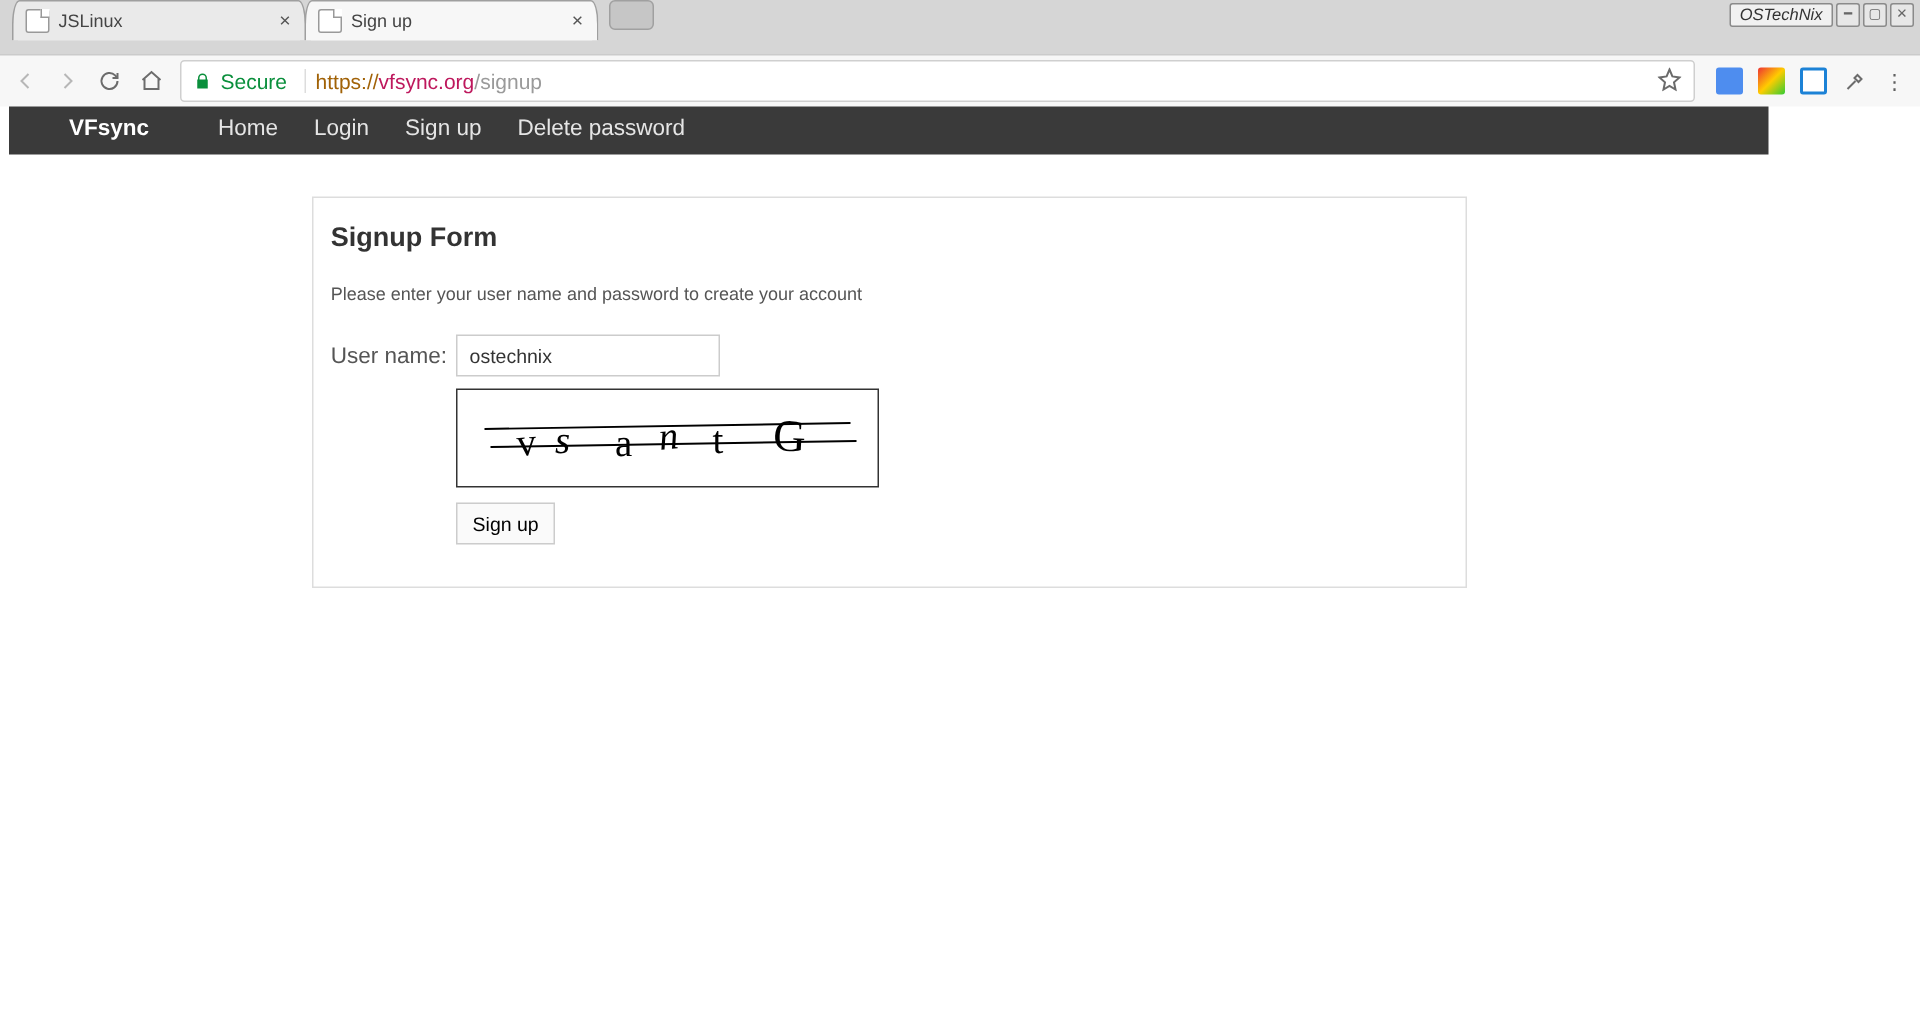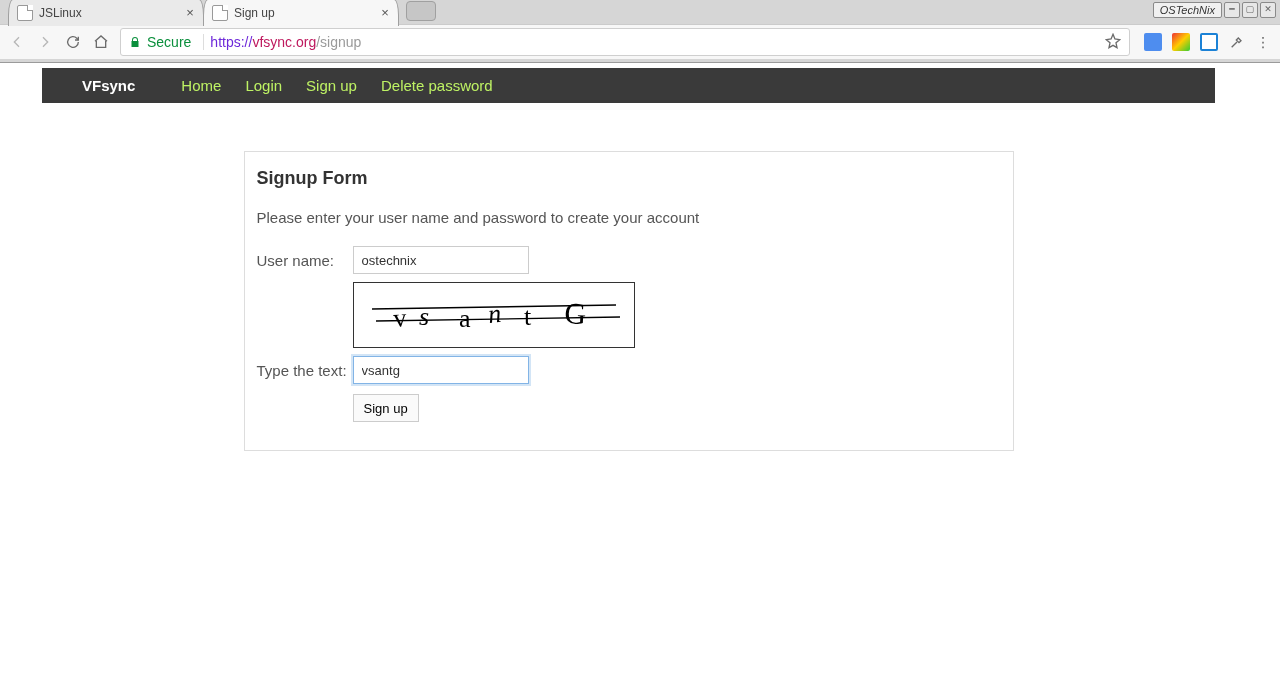--- a/index.html
+++ b/index.html
@@ -16,23 +16,23 @@
   
 
   .browser-chrome {
     height: 62px;
     background: #d6d6d6;
     border-bottom: 1px solid #9b9b9b;
     position: relative;
   }
 
   .tabstrip {
-    height: 24px;
-    display: flex;
-    align-items: center;
+    height: 36px;
+    display: flex;
+    align-items: flex-start;
     padding-left: 8px;
   }
 
   .tab {
     height: 26px;
     width: 178px;
     background: #eaeaea;
     border: 1px solid #9f9f9f;
     border-bottom: none;
     border-top-left-radius: 5px 16px;
@@ -111,21 +111,21 @@
     font-size: 14px;
   }
   .lock-icon {
     color: #0a8f3c; margin-right: 6px;
     display: flex; align-items: center;
   }
   .lock-icon svg { width: 12px; height: 14px; }
   .secure-label { color: #0a8f3c; margin-right: 6px; font-size: 14px; }
   .vbar { width: 1px; height: 16px; background: #ddd; margin: 0 6px; }
   .url-host { color: #be185d; }
-  .url-scheme { color: #6d28d9; }
+  .url-scheme { color: #a16207; }
   .url-path { color: #9a9a9a; }
   .star-icon { margin-left: 4px; color: #6b6b6b; }
   .star-icon svg { width: 16px; height: 16px; }
 
   .ext-area { display: flex; align-items: center; gap: 10px; padding-left: 4px; }
   .ext-icon { width: 18px; height: 18px; border-radius: 2px; }
 
   .os-badge {
     position: absolute;
     top: 2px; right: 58px;
@@ -154,64 +154,63 @@
 
   
 
   .page-viewport {
     width: 1185px;
     height: 611px;
     display: flex;
     flex-direction: column;
     align-items: stretch;
     background: #fff;
-    margin-left: 36px;
   }
 
   .site-navbar {
     background: #3a3a3a;
     color: #fff;
     height: 35px;
     margin: 5px 6px 0 6px;
     display: flex;
     align-items: center;
     font-size: 15px;
     padding-left: 40px;
   }
   .brand {
     font-weight: bold;
     margin-right: 46px;
   }
   .nav-link {
-    color: #bef264;
+    color: #e5e5e5;
     margin-right: 24px;
     cursor: pointer;
   }
 
   .page-body {
     display: flex;
     justify-content: center;
-    padding-top: 48px;
+    padding-top: 28px;
   }
 
   .card {
     width: 770px;
     border: 1px solid #ddd;
     background: #fff;
     padding: 16px 12px 24px 12px;
     box-sizing: border-box;
     color: #555;
   }
   .card h3 {
     margin: 0 0 20px 0;
     font-size: 18px;
     color: #333;
   }
   .card .lead {
-    font-size: 15px;
+    font-size: 12px;
     margin-bottom: 16px;
   }
   table.form-tbl { border-collapse: collapse; }
   table.form-tbl td { padding: 4px 6px 4px 0; vertical-align: middle; font-size: 15px; }
   .text-input {
     width: 176px;
     height: 28px;
     padding: 0 8px;
     font-size: 13px;
     border: 1px solid #ccc;
@@ -370,24 +369,20 @@
                 <text x="55" y="38" font-family="cursive" font-size="26" font-style="italic">s</text>
                 <text x="95" y="40" font-family="cursive" font-size="26">a</text>
                 <text x="125" y="36" font-family="cursive" font-size="26" font-style="italic" transform="rotate(-6 125 36)">n</text>
                 <text x="160" y="38" font-family="cursive" font-size="26">t</text>
                 <text x="200" y="36" font-family="serif" font-size="30" transform="rotate(3 200 36)">G</text>
               </svg>
             </div>
           </td>
         </tr>
         <tr>
-          <td>Type the text:</td>
-          <td><input class="text-input focus" type="text" value="vsantg" style=""></td>
-        </tr>
-        <tr>
           <td></td>
           <td>
             <button class="btn-signup">Sign up</button>
           </td>
         </tr>
       </tbody>
         </table>
     </div>
   </div>
 

